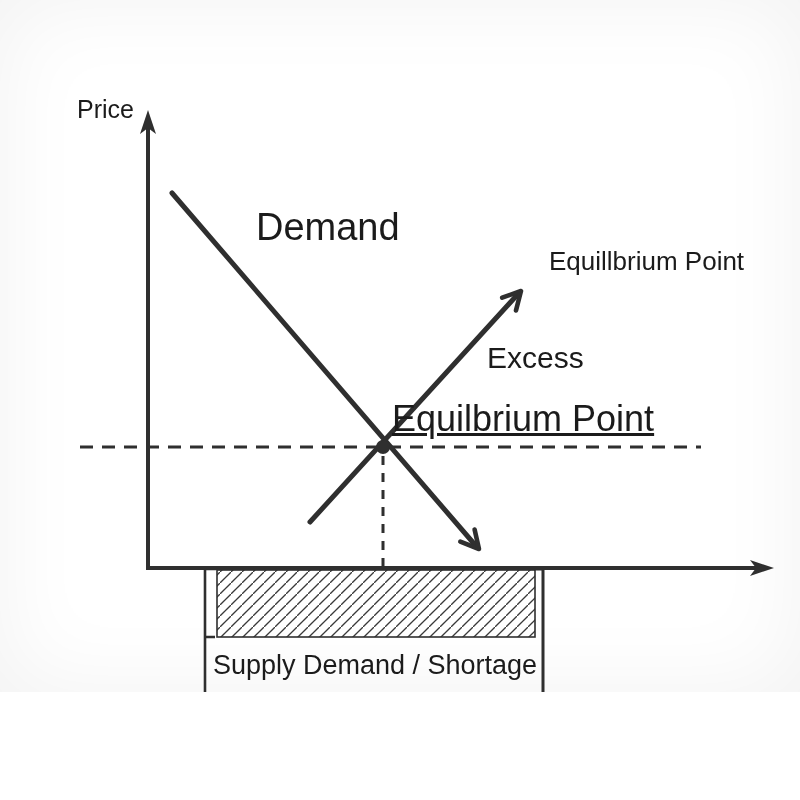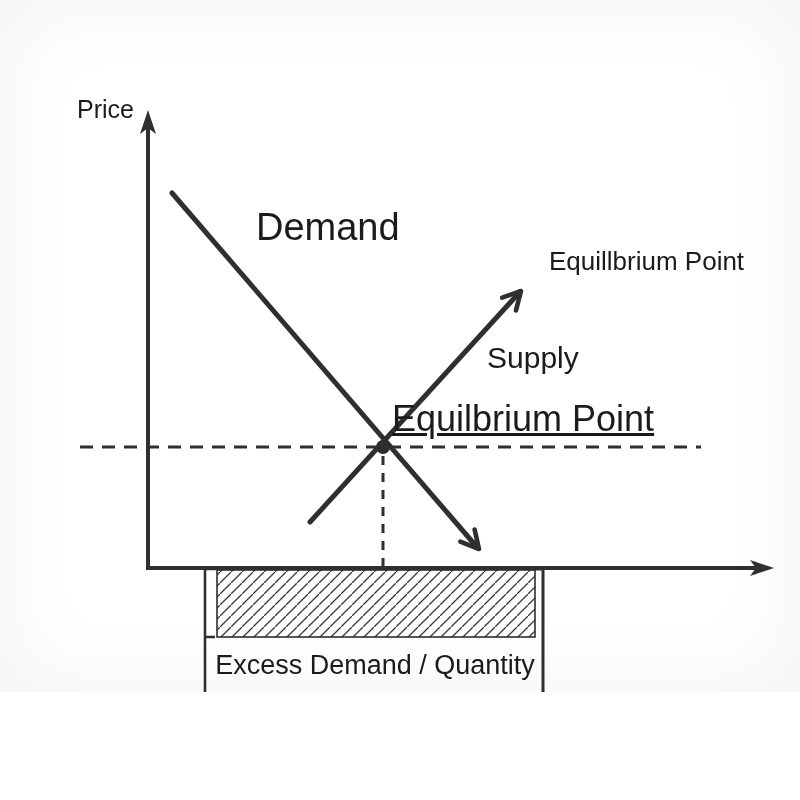--- a/index.html
+++ b/index.html
@@ -73,20 +73,20 @@
 
     <circle cx="383" cy="447" r="7" fill="#2f2f2f"></circle>
   </svg>
 
   <span class="lbl lbl-price">Price</span>
 
   <span class="lbl lbl-demand">Demand</span>
 
   <span class="lbl lbl-eq-callout">Equillbrium Point</span>
 
-  <span class="lbl lbl-supply">Supply</span>
+  <span class="lbl lbl-supply">Excess</span>
 
   <span class="lbl lbl-eq-point">Equilbrium Point</span>
 
 
-  <span class="lbl lbl-shortage">Excess Demand / Quantity</span>
+  <span class="lbl lbl-shortage">Supply Demand / Shortage</span>
 
 </div>
 
 </body></html>

